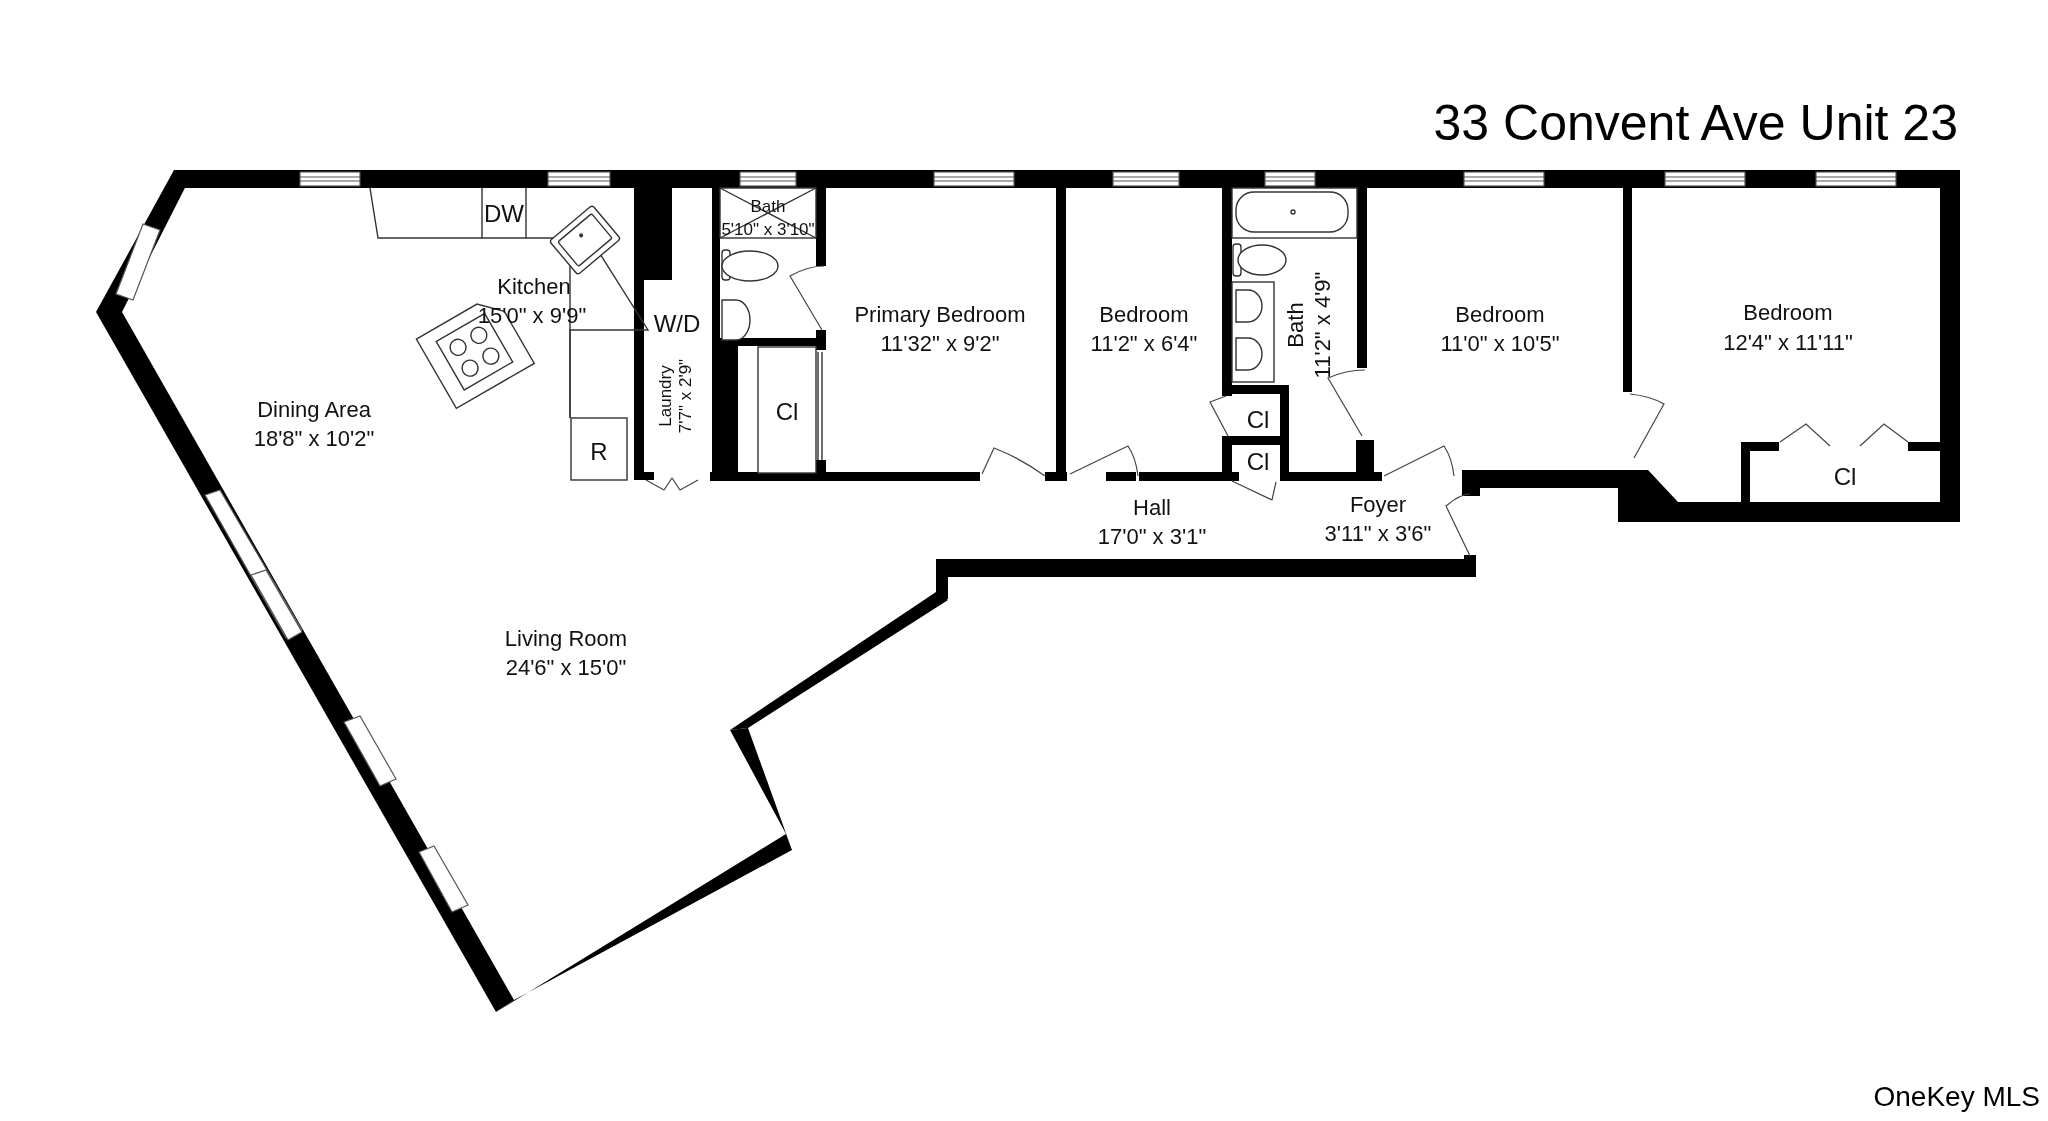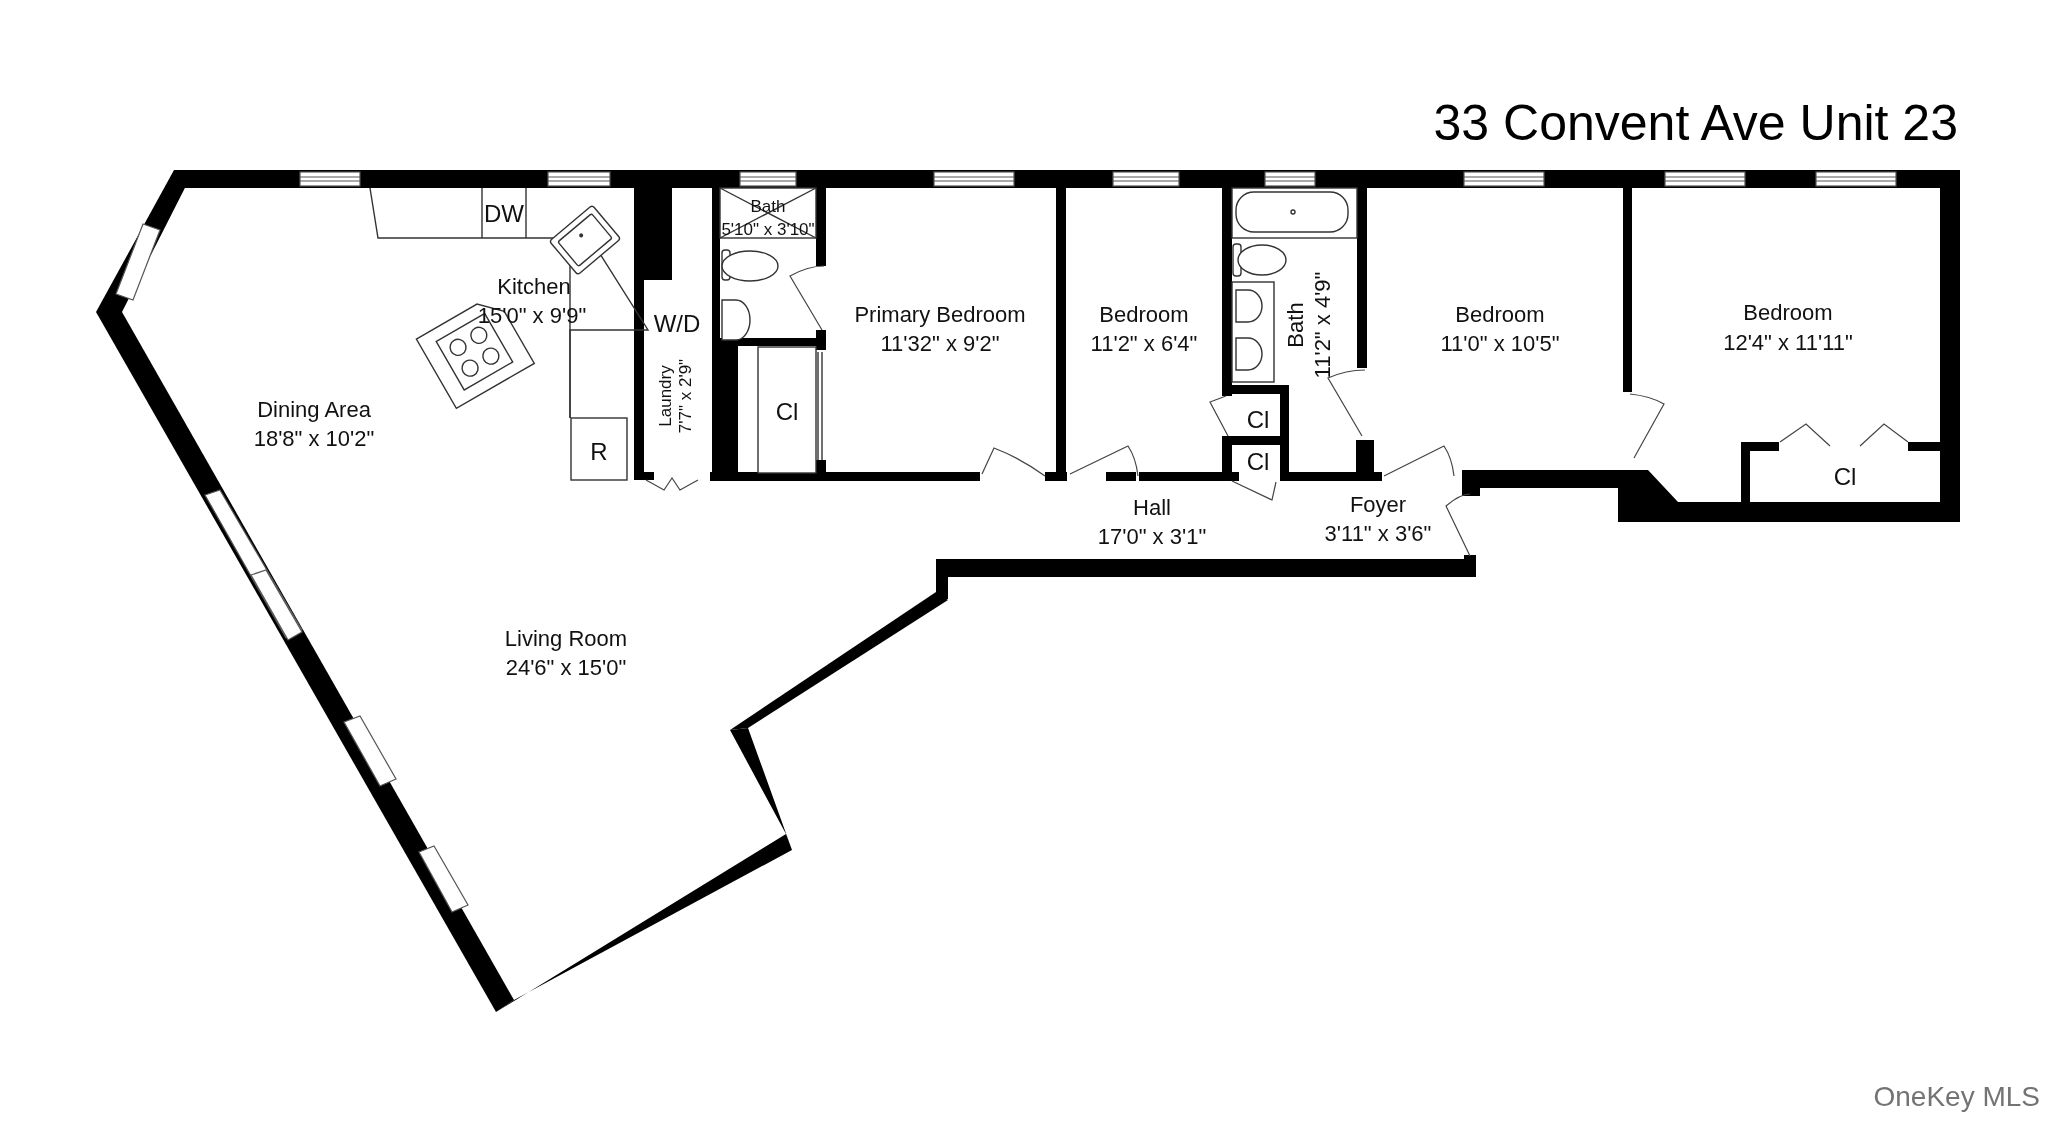--- a/index.html
+++ b/index.html
@@ -9,21 +9,21 @@
   .wall { fill: #000; stroke: none; }
   .win { fill: #fff; stroke: #555; stroke-width: 1.2; }
   .winline { stroke: #555; stroke-width: 1; }
   .fixture { fill: #fff; stroke: #333; stroke-width: 1.4; }
   .thin { fill: none; stroke: #333; stroke-width: 1.4; }
   .door { fill: none; stroke: #444; stroke-width: 1.2; }
   .lbl { font-family: "Liberation Sans", sans-serif; fill: #111; font-size: 22px; text-anchor: middle; }
   .lbl-sm { font-size: 17px; }
   .lbl-fix { font-size: 24px; }
   .title { font-family: "Liberation Sans", sans-serif; font-size: 50px; fill: #000; text-anchor: end; }
-  .watermark { position: absolute; right: 8px; bottom: 8px; font-size: 28px; color: #737373;
+  .watermark { position: absolute; right: 8px; bottom: 8px; font-size: 28px; color: #000000;
                font-family: "Liberation Sans", sans-serif; }
 </style>
 </head>
 <body>
 
 <svg id="plan" viewBox="0 0 2048 1121" xmlns="http://www.w3.org/2000/svg">
 
   <text class="title" x="1958" y="140">33 Convent Ave Unit 23</text>
 
   <g>

